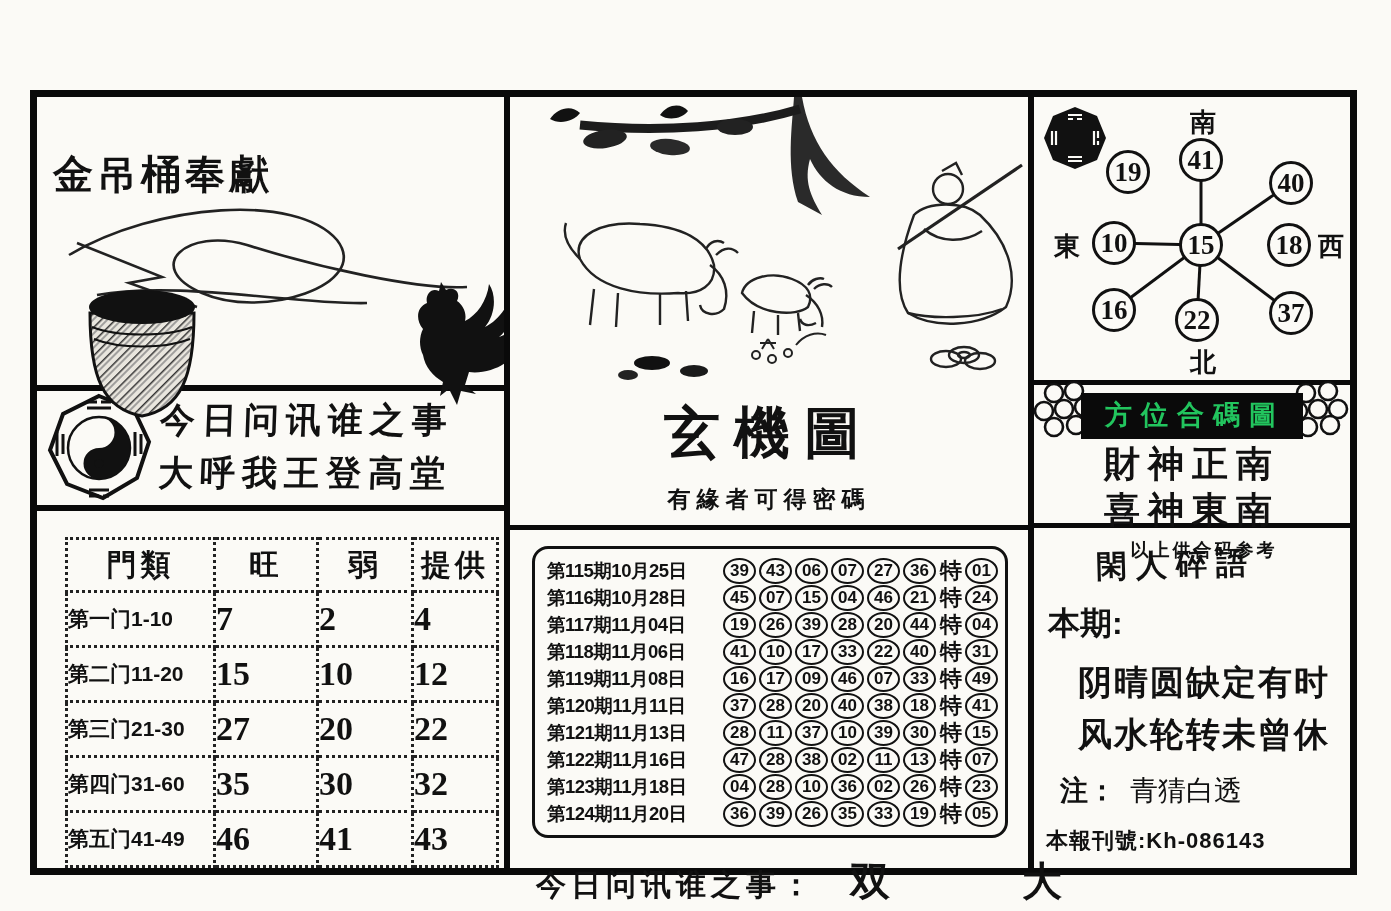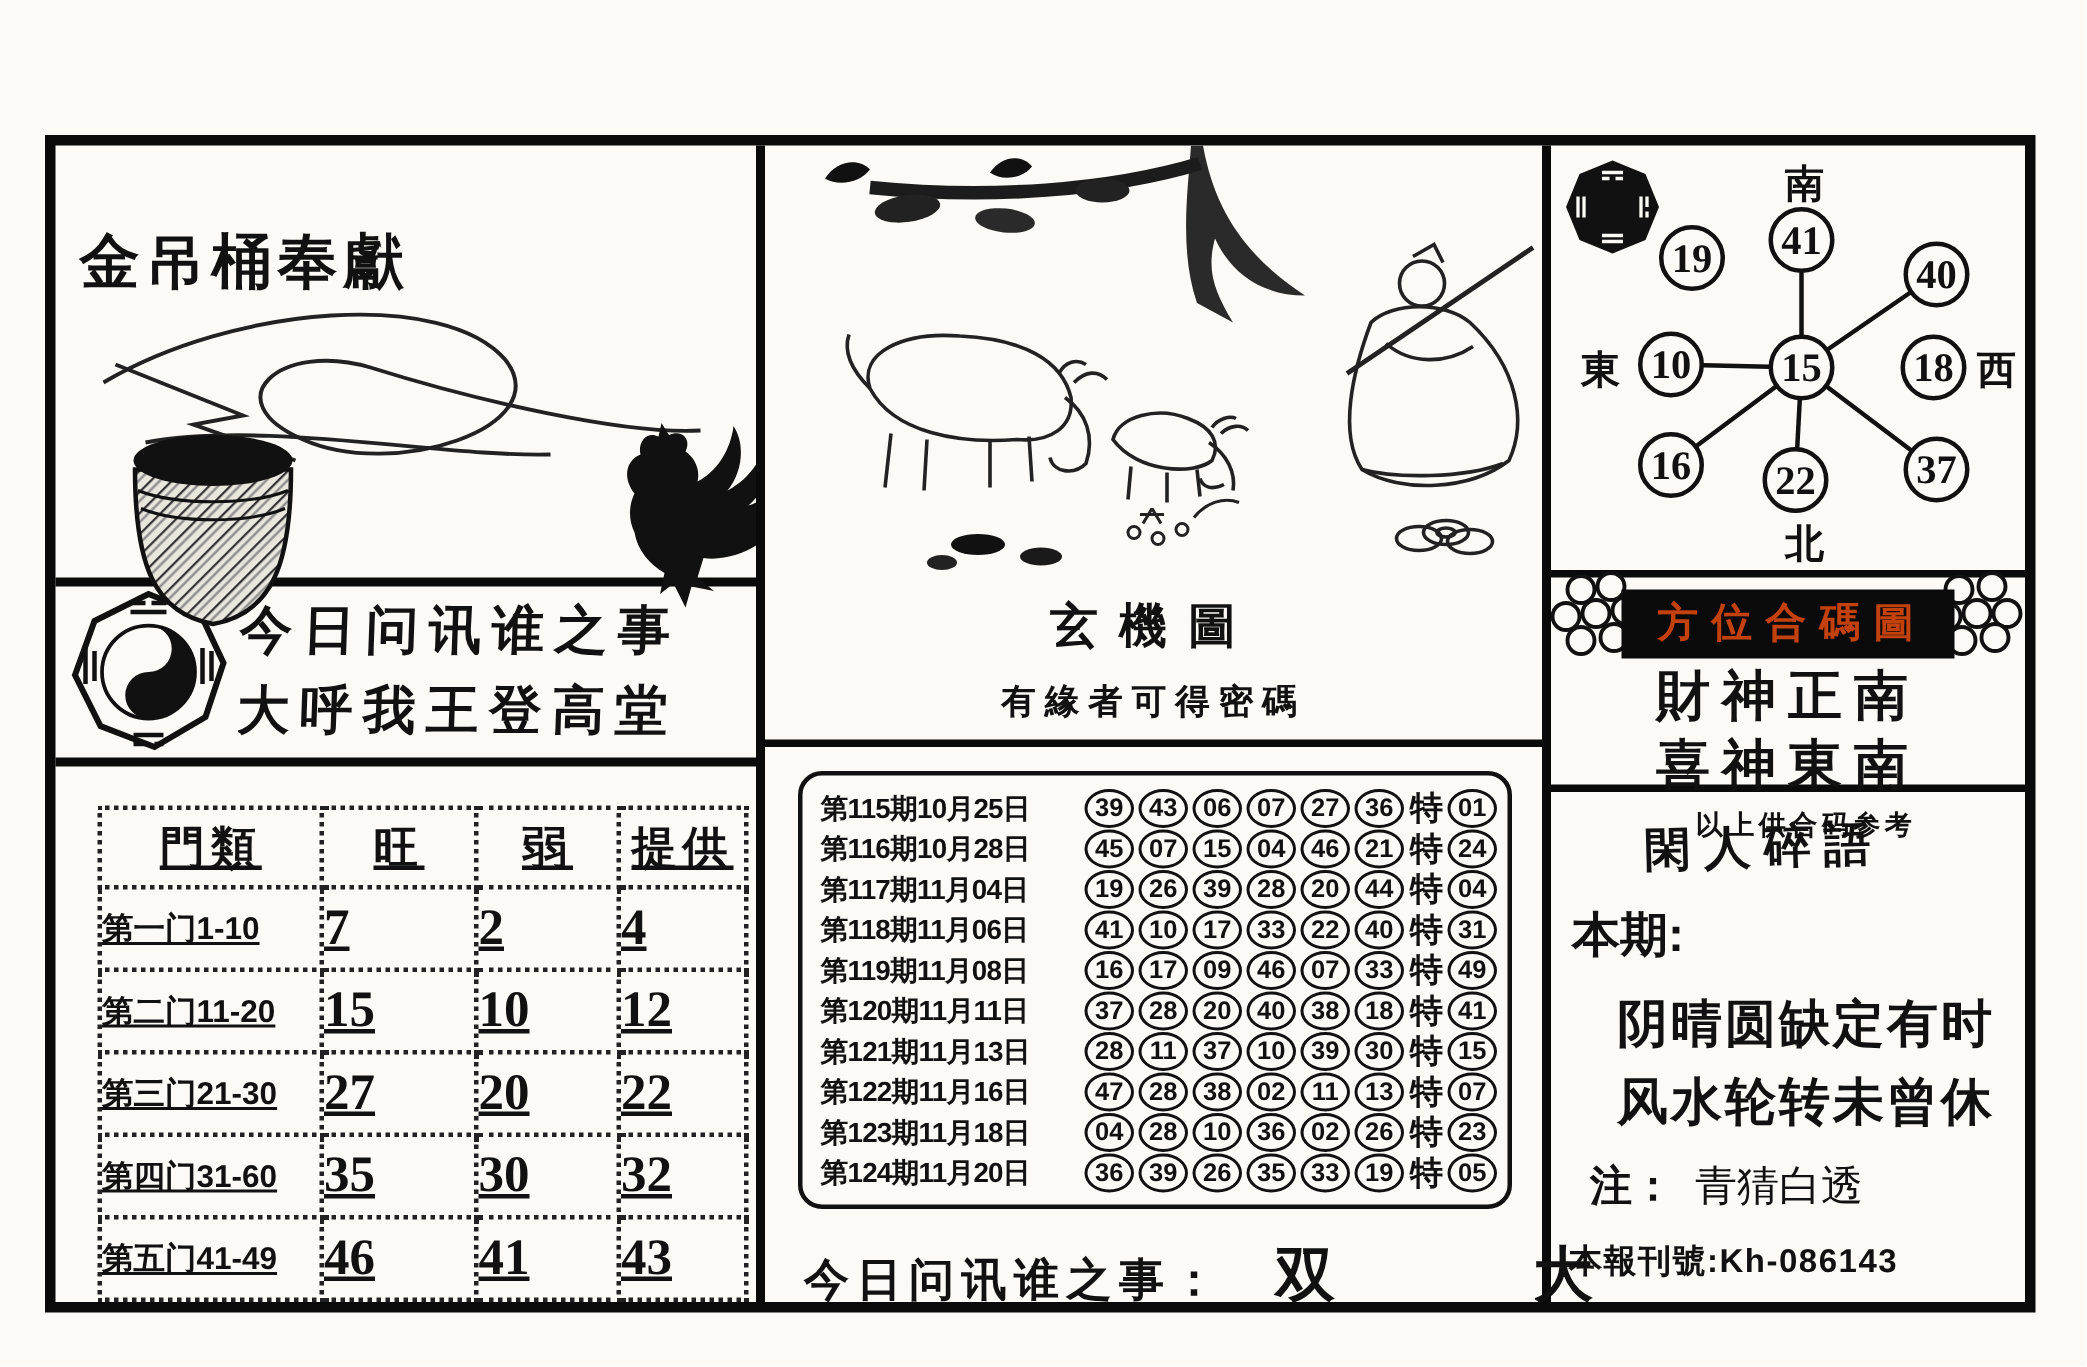--- a/index.html
+++ b/index.html
@@ -25,32 +25,32 @@
   
   .l-sec1{height:290px;border-bottom:6px solid #0a0a0a;position:relative;box-sizing:border-box;}
   .l-title{position:absolute;left:16px;top:10px;font-size:40px;font-weight:900;letter-spacing:4px;
            font-family:"Liberation Sans","DejaVu Sans",sans-serif;}
   .l-art{position:absolute;left:0;top:48px;width:467px;height:236px;}
   .l-sec2{height:137px;border-bottom:6px solid #0a0a0a;box-sizing:border-box;display:flex;align-items:center;padding:0 8px;}
   .couplet{margin-left:6px;font-weight:bold;font-size:35px;line-height:1.5;letter-spacing:7px;white-space:nowrap;
            transform:skewX(-2deg);}
   .l-sec3{flex:1;position:relative;}
   table.gate{border-collapse:collapse;margin:26px 0 0 28px;}
-  table.gate th,table.gate td{border:3px dotted #222;padding:0;text-decoration:underline;}
+  table.gate th,table.gate td{border:3px dotted #222;padding:0;}
   .gt-h{width:145px;height:50px;font-size:30px;font-weight:bold;letter-spacing:4px;}
   table.gate th:nth-child(2){width:100px;}
   table.gate th:nth-child(3){width:92px;}
   table.gate th:nth-child(4){width:82px;}
   .gt-label{font-size:21px;font-weight:bold;height:52px;font-family:"Liberation Sans","DejaVu Sans",sans-serif;}
   .gt-val{font-size:34px;font-weight:bold;}
 
   
   .c-illu{height:295px;position:relative;}
   .c-illu svg{display:block;}
-  .c-title{text-align:center;font-size:32px;font-weight:900;letter-spacing:14px;margin-top:4px;}
+  .c-title{text-align:center;font-size:56px;font-weight:900;letter-spacing:14px;margin-top:4px;}
   .c-sub{text-align:center;font-size:23px;font-weight:bold;letter-spacing:6px;margin-top:12px;
          padding-bottom:10px;border-bottom:5px solid #0a0a0a;}
   .results-box{margin:16px 20px 0 22px;border:3px solid #111;border-radius:16px;padding:8px 4px 8px 12px;}
   .result-row{display:flex;align-items:center;height:27px;}
   .r-label{width:176px;font-size:18.5px;font-weight:bold;letter-spacing:-0.5px;white-space:nowrap;
            font-family:"Liberation Sans","DejaVu Sans",sans-serif;}
   .num-circle{width:33px;height:26px;border:2px solid #111;border-radius:50%;display:flex;align-items:center;
               justify-content:center;font-size:17px;font-weight:bold;margin-right:3px;box-sizing:border-box;
               font-family:"Liberation Sans","DejaVu Sans",sans-serif;background:#fbfaf6;}
   .te{font-size:22px;font-weight:bold;margin:0 3px 0 1px;}
@@ -62,21 +62,21 @@
   .r-sec1{height:288px;border-bottom:5px solid #0a0a0a;position:relative;box-sizing:border-box;}
   .cnode{position:absolute;width:44px;height:44px;border:3px solid #111;border-radius:50%;background:#fbfaf6;
          display:flex;align-items:center;justify-content:center;font-size:27px;font-weight:bold;box-sizing:border-box;}
   .cdir{position:absolute;font-size:26px;font-weight:bold;}
   .n-south{left:145px;top:41px;} .n-nw{left:72px;top:53px;} .n-ne{left:235px;top:64px;}
   .n-east{left:58px;top:124px;} .n-center{left:145px;top:126px;} .n-west{left:233px;top:126px;}
   .n-sw{left:58px;top:191px;} .n-north{left:141px;top:201px;} .n-se{left:235px;top:194px;}
   .d-south{left:156px;top:8px;} .d-east{left:20px;top:132px;} .d-west{left:284px;top:132px;} .d-north{left:156px;top:248px;}
 
   .r-sec2{height:143px;border-bottom:5px solid #0a0a0a;box-sizing:border-box;position:relative;text-align:center;}
-  .banner{position:relative;margin:8px auto 0;width:216px;background:#0a0a0a;color:#c2410c;font-size:27px;
+  .banner{position:relative;margin:8px auto 0;width:216px;background:#0a0a0a;color:#22c55e;font-size:27px;
           font-weight:bold;letter-spacing:9px;padding:4px 0 6px 6px;z-index:2;
           font-family:"Liberation Sans","DejaVu Sans",sans-serif;}
   .flowers{position:absolute;top:-6px;z-index:1;}
   .flowers.fl-left{left:0px;} .flowers.fl-right{right:0px;}
   .gods{font-size:36px;font-weight:bold;letter-spacing:8px;line-height:1.18;margin-top:4px;}
   .refnote{font-size:18px;font-weight:900;letter-spacing:3px;margin-top:6px;
            font-family:"Liberation Sans","DejaVu Sans",sans-serif;padding-left:24px;}
 
   .r-sec3{flex:1;position:relative;}
   .idle{position:absolute;left:62px;top:16px;font-size:31px;letter-spacing:9px;font-weight:600;

